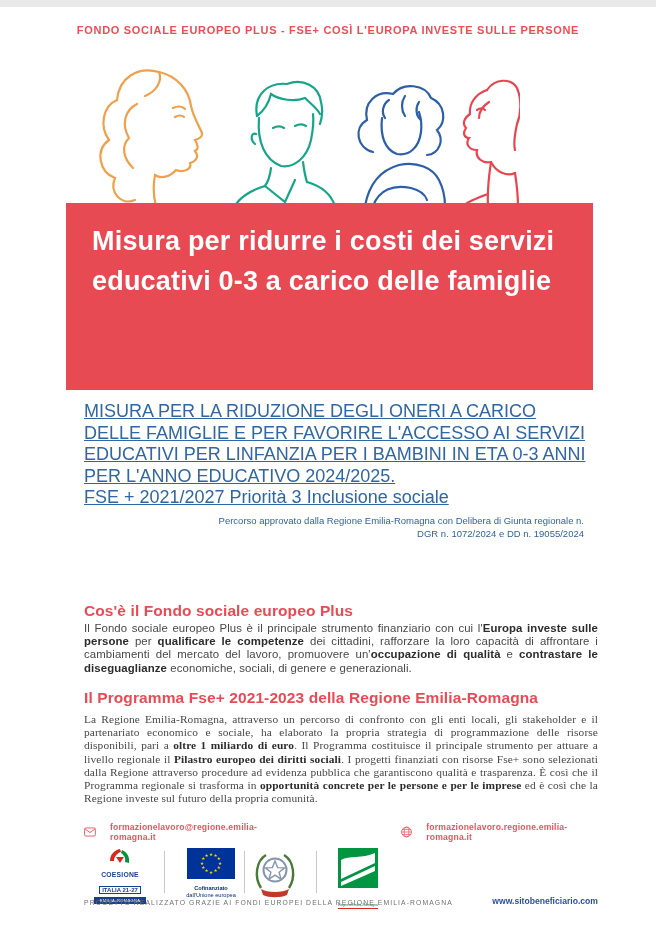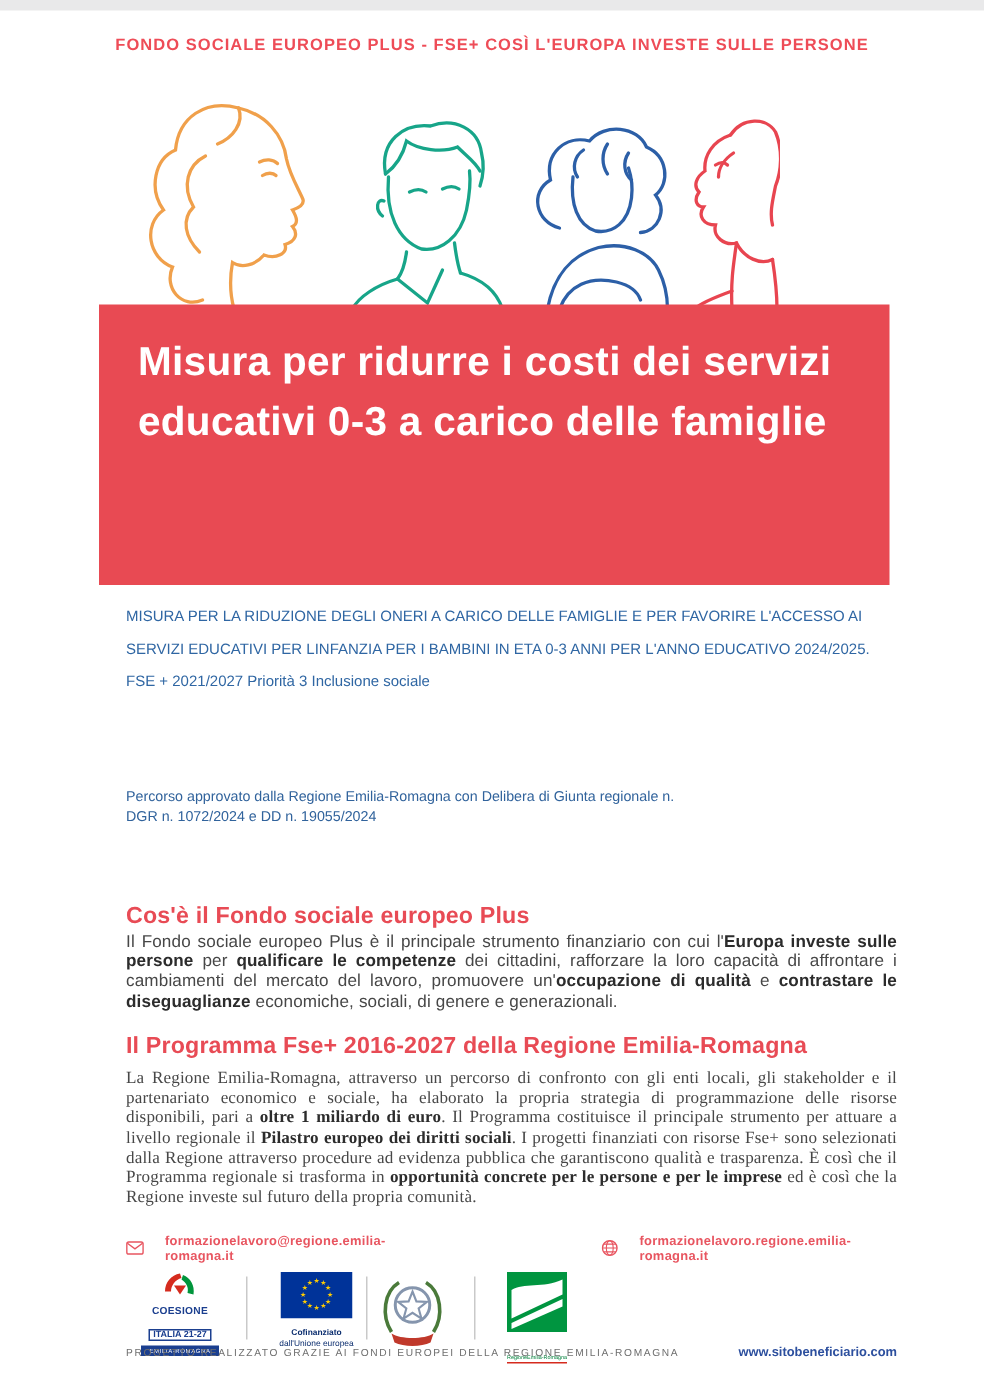--- a/index.html
+++ b/index.html
@@ -12,23 +12,23 @@
     color:#ee4c57; font-size:11px; letter-spacing:0.7px; font-weight:600; }
   .header-line .hb { font-weight:800; }
 
   .illustration { position:absolute; top:58px; left:88px; width:432px; height:148px; }
 
   .banner { position:absolute; top:203px; left:66px; width:527px; height:187px; background:#e84a53; }
   .banner-title { padding:18px 30px 0 26px; color:#ffffff; font-size:27px; font-weight:700;
     line-height:40px; letter-spacing:0.2px; }
 
   .subtitle { position:absolute; top:401px; left:84px; width:514px; color:#2f66a3;
-    font-size:10px; line-height:21.5px; }
-
-  .approval { position:absolute; top:525px; left:84px; width:500px; color:#31639c; font-size:9.5px; line-height:13px; }
+    font-size:18px; line-height:21.5px;text-decoration:underline; }
+
+  .approval { position:absolute; top:514px; left:84px; width:500px; color:#31639c; font-size:9.5px; line-height:13px;text-align:right; }
   .approval .l2 { font-weight:400; }
 
   .refrow { position:absolute; top:567px; left:84px; width:514px; color:#31639c; font-size:9.5px; }
   .refrow .lbl { font-weight:400; }
   .refrow .val { font-weight:700; font-size:10.5px; }
   .refrow .gap1 { display:inline-block; width:10px; }
   .refrow .gap2 { display:inline-block; width:72px; }
   .refrow .gap3 { display:inline-block; width:8px; }
 
   .sec-head { position:absolute; left:84px; color:#e84b55; font-size:15.5px; font-weight:700; letter-spacing:0.1px; }
@@ -133,21 +133,21 @@
 
   <div class="approval">
     <div>Percorso approvato dalla Regione Emilia-Romagna con Delibera di Giunta regionale n.</div>
     <div class="l2">DGR n. 1072/2024 e DD n. 19055/2024</div>
   </div>
 
 
   <div class="sec-head s1">Cos'è il Fondo sociale europeo Plus</div>
   <div class="para p1"><span>Il Fondo sociale europeo Plus è il principale strumento finanziario con cui l'</span><span style="font-weight: 700; color: rgb(44, 44, 44);">Europa investe sulle persone</span><span> per </span><span style="font-weight: 700; color: rgb(44, 44, 44);">qualificare le competenze</span><span> dei cittadini, rafforzare la loro capacità di affrontare i cambiamenti del mercato del lavoro, promuovere un'</span><span style="font-weight: 700; color: rgb(44, 44, 44);">occupazione di qualità</span><span> e </span><span style="font-weight: 700; color: rgb(44, 44, 44);">contrastare le diseguaglianze</span><span> economiche, sociali, di genere e generazionali.</span></div>
 
-  <div class="sec-head s2">Il Programma Fse+ 2016-2027 della Regione Emilia-Romagna</div>
+  <div class="sec-head s2">Il Programma Fse+ 2021-2023 della Regione Emilia-Romagna</div>
   <div class="para p2"><span>La Regione Emilia-Romagna, attraverso un percorso di confronto con gli enti locali, gli stakeholder e il partenariato economico e sociale, ha elaborato la propria strategia di programmazione delle risorse disponibili, pari a </span><span style="font-weight: 700; color: rgb(44, 44, 44);">oltre 1 miliardo di euro</span><span>. Il Programma costituisce il principale strumento per attuare a livello regionale il </span><span style="font-weight: 700; color: rgb(44, 44, 44);">Pilastro europeo dei diritti sociali</span><span>. I progetti finanziati con risorse Fse+ sono selezionati dalla Regione attraverso procedure ad evidenza pubblica che garantiscono qualità e trasparenza. È così che il Programma regionale si trasforma in </span><span style="font-weight: 700; color: rgb(44, 44, 44);">opportunità concrete per le persone e per le imprese</span><span> ed è così che la Regione investe sul futuro della propria comunità.</span></div>
 
   <div class="contacts">
     <div class="contact">
       <svg width="13" height="10" viewBox="0 0 13 10">
         <rect x="0.6" y="0.6" width="11.8" height="8.8" rx="1.4" fill="none" stroke="#e85560" stroke-width="1"></rect>
         <path d="M1,1.6 L6.5,5.6 L12,1.6" fill="none" stroke="#e85560" stroke-width="1"></path>
       </svg>
       <span>formazionelavoro@regione.emilia-romagna.it</span>
     </div>

